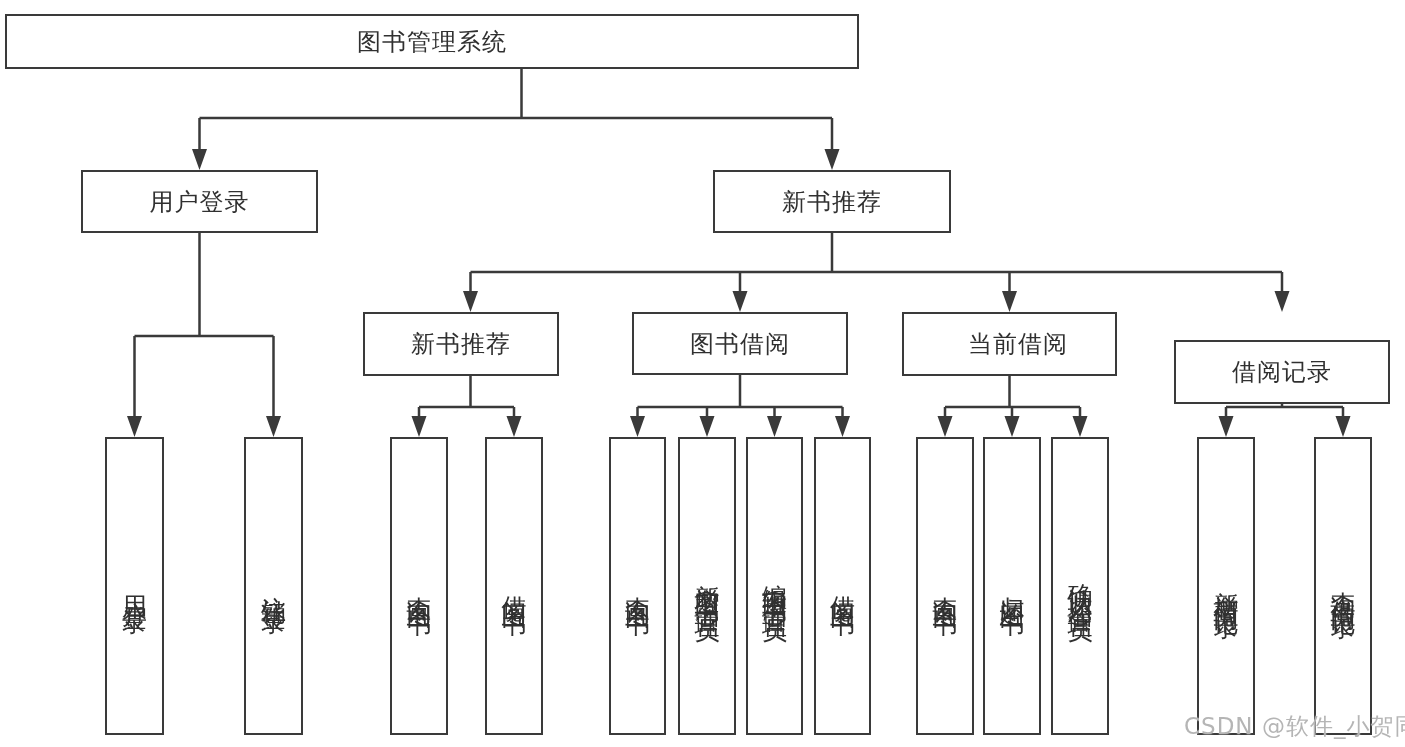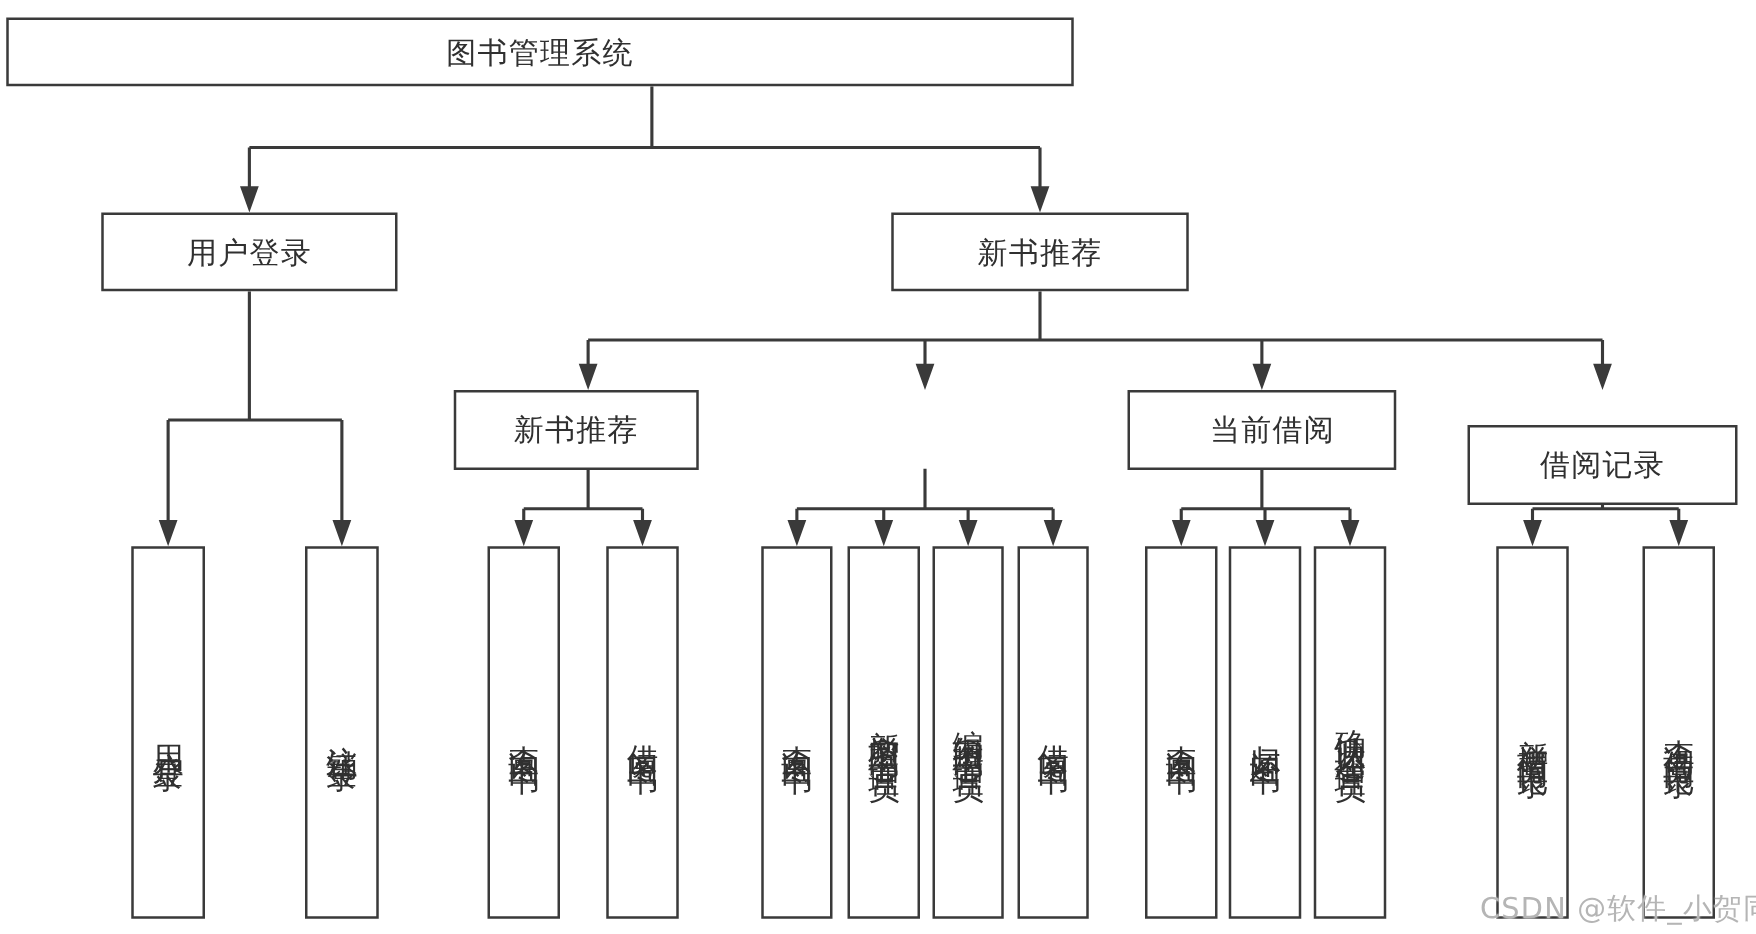--- a/index.html
+++ b/index.html
@@ -69,20 +69,21 @@
              M1218.5 416 L1233.5 416 L1226 437 Z
              M1335.5 416 L1350.5 416 L1343 437 Z"></path>
   </svg>
 
   <div class="node h" style="left:5px;top:14px;width:854px;height:55px;">图书管理系统</div>
 
   <div class="node h" style="left:81px;top:170px;width:237px;height:63px;">用户登录</div>
   <div class="node h" style="left:713px;top:170px;width:238px;height:63px;">新书推荐</div>
 
   <div class="node h" style="left:363px;top:312px;width:196px;height:64px;">新书推荐</div>
+  <div class="node h" style="left:632px;top:312px;width:216px;height:63px;">图书借阅</div>
   <div class="node h" style="left:902px;top:312px;width:215px;height:64px;padding-left:17px;">当前借阅</div>
   <div class="node h" style="left:1174px;top:312px;width:216px;height:64px;margin-top:28px;">借阅记录</div>
 
   <div class="node v" style="left:105px;top:437px;width:59px;height:298px;">用户登录</div>
   <div class="node v" style="left:244px;top:437px;width:59px;height:298px;">注销登录</div>
 
   <div class="node v" style="left:390px;top:437px;width:58px;height:298px;">查询图书</div>
   <div class="node v" style="left:485px;top:437px;width:58px;height:298px;">借阅图书</div>
 
   <div class="node v" style="left:609px;top:437px;width:57px;height:298px;">查询图书</div>

